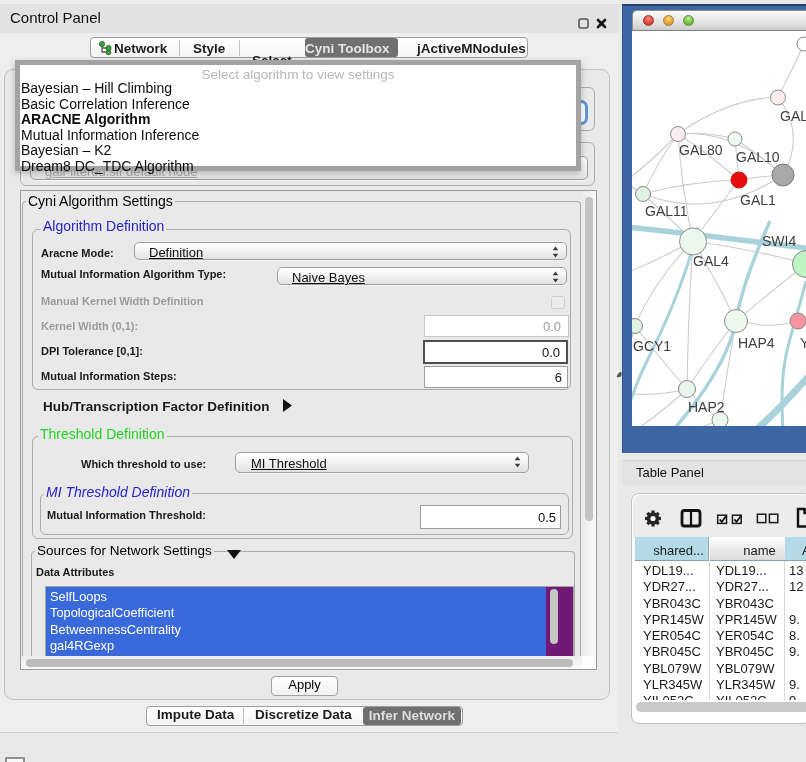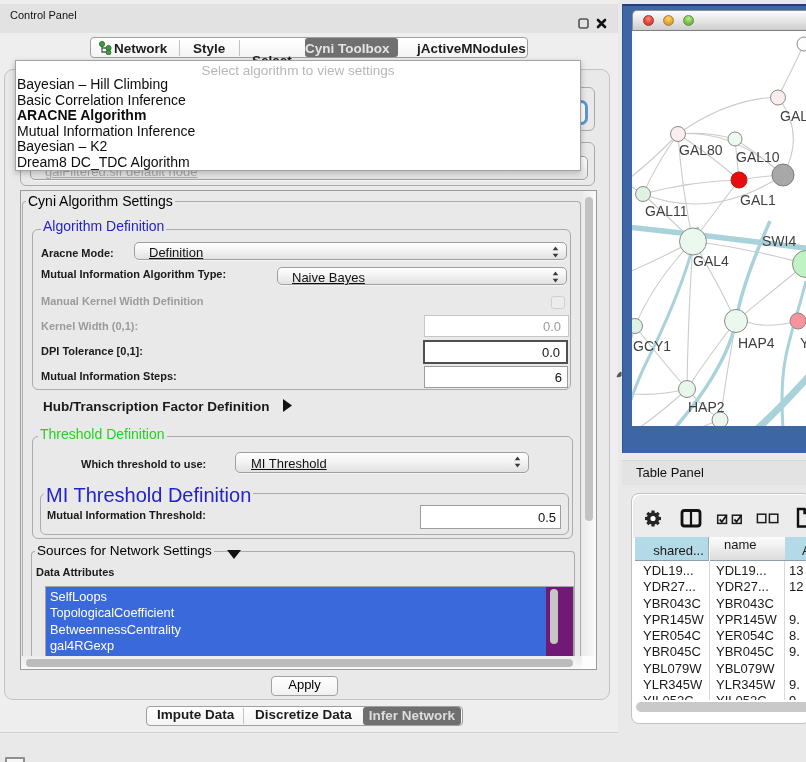--- a/index.html
+++ b/index.html
@@ -145,38 +145,38 @@
     <rect x="138.4" y="21.2" width="8.4" height="8.4"></rect>
   </g>
 
   <path d="M 167,16 h 6.5 v 4 h 4 v 13.5 h -10.5 z" fill="none" stroke="#111" stroke-width="2.4"></path>
   <line x1="173.5" y1="16" x2="177.5" y2="20" stroke="#111" stroke-width="1.6"></line>
 </svg>
 
 <div class="abs" style="left:635px; top:537px; width:171px; height:177px; overflow:hidden; font-size:13px; color:#1a1a1a;">
 
   <div class="abs" style="left:0; top:0; width:74px; height:24px; background:#b4d9e7; border-right:1px solid #9aabb2; border-bottom:1px solid #8e9ea5; text-align:center; padding-top:6px; text-indent:14px;">shared...</div>
-  <div class="abs" style="left:75px; top:0; width:86px; height:24px; background:linear-gradient(#fdfdfd,#dcdcdc); border-right:1px solid #a8a8a8; border-bottom:1px solid #8e9ea5; padding-top:0; text-indent:14px;">name</div>
+  <div class="abs" style="left:75px; top:0; width:86px; height:24px; background:linear-gradient(#fdfdfd,#dcdcdc); border-right:1px solid #a8a8a8; border-bottom:1px solid #8e9ea5; text-align:center; padding-top:6px; text-indent:14px;">name</div>
   <div class="abs" style="left:150px; top:0; width:21px; height:24px; background:#b4d9e7; border-bottom:1px solid #8e9ea5; padding-top:6px; padding-left:17px;">A</div>
 
   <div class="abs" style="left:0; top:24px; width:171px; height:139px; overflow:hidden; line-height:16.25px;">
     <div class="abs" style="left:8px; top:2px; width:66px;">YDL19...<br>YDR27...<br>YBR043C<br>YPR145W<br>YER054C<br>YBR045C<br>YBL079W<br>YLR345W<br>YIL052C</div>
     <div class="abs" style="left:81px; top:2px; width:66px;">YDL19...<br>YDR27...<br>YBR043C<br>YPR145W<br>YER054C<br>YBR045C<br>YBL079W<br>YLR345W<br>YIL052C</div>
     <div class="abs" style="left:154px; top:2px; width:20px;">13<br>12<br>&nbsp;<br>9.<br>8.<br>9.<br>&nbsp;<br>9.<br>9.</div>
     <div class="abs" style="left:74px; top:0; width:1px; height:139px; background:#d9d9d9;"></div>
     <div class="abs" style="left:149px; top:0; width:1px; height:139px; background:#d9d9d9;"></div>
   </div>
 
   <div class="abs" style="left:1px; top:165px; width:175px; height:10px; border-radius:5px; background:#c9c9c9;"></div>
 </div>
 
 <div class="abs" style="left:0; top:0; width:618px; height:733px; background:#eeeeee; border-bottom:1px solid #d2d2d2;">
 
   <div class="abs" style="left:0; top:4px; width:618px; height:29px; background:#e2e2e2;">
-    <div style="position:absolute; left:10px; top:5px; font-size:11px; color:#111;">Control Panel</div>
+    <div style="position:absolute; left:10px; top:5px; font-size:15px; color:#111;">Control Panel</div>
     <svg style="position:absolute; left:576px; top:13px;" width="34" height="14">
       <rect x="3" y="2" width="9" height="9" rx="2" fill="none" stroke="#555" stroke-width="1.6"></rect>
       <path d="M 22,3 l 7,7 M 29,3 l -7,7" stroke="#111" stroke-width="2.6" stroke-linecap="round"></path>
     </svg>
   </div>
 
   <div class="abs" style="left:90px; top:37px; width:438px; height:21px; background:linear-gradient(#ffffff,#f4f4f4); border:1px solid #9f9f9f; border-radius:4px; font-size:13.5px; font-weight:bold; color:#1c1c1c;">
     <svg style="position:absolute; left:8px; top:3px;" width="14" height="14">
       <path d="M 3,3 v 8 h 6 M 3,7 h 6" stroke="#5a5a5a" stroke-width="1.3" fill="none"></path>
       <circle cx="3" cy="3" r="2.6" fill="#3f9c3f" stroke="#23641f" stroke-width="0.8"></circle>
@@ -244,21 +244,21 @@
 
   <div class="lbl" style="left:81px; top:458px;">Which threshold to use:</div>
   <div class="combo" style="left:235px; top:452px; width:294px; height:21px;">
     <div class="ctext" style="left:15px; top:3px;">MI Threshold</div>
     <svg class="carr" viewBox="0 0 7 12">
         <path d="M 3.5,0.5 L 6.3,4.2 H 0.7 Z M 3.5,11.5 L 0.7,7.8 H 6.3 Z" fill="#3a3a3a"></path>
       </svg>
   </div>
 
   <div class="grpbox" style="left:40px; top:493px; width:529px; height:42px;"></div>
-  <div class="grptitle" style="left:44px; top:484px; color:#2323cb; font-size:20px;">MI Threshold Definition</div>
+  <div class="grptitle" style="left:44px; top:484px; color:#2323cb; font-size:14px;font-style:italic;">MI Threshold Definition</div>
   <div class="lbl" style="left:47px; top:509px;">Mutual Information Threshold:</div>
   <div class="field" style="left:420px; top:505px; width:141px; height:24px; border:1px solid #9d9d9d; padding:4px 4px 0 0;">0.5</div>
 
   <div class="grpbox" style="left:31px; top:551px; width:544px; height:117px; border-bottom:none; border-radius:4px 4px 0 0;"></div>
   <div class="grptitle" style="left:35px; top:543px; font-size:13.5px;">Sources for Network Settings</div>
   <svg class="abs" style="left:226px; top:548px;" width="16" height="12">
       <path d="M 1,2 L 15,2 L 8,11 Z" fill="#111"></path>
     </svg>
   <div class="lbl" style="left:36px; top:566px;">Data Attributes</div>
 
@@ -278,21 +278,21 @@
   <div class="abs" style="left:271px; top:676px; width:67px; height:20px; background:linear-gradient(#ffffff,#f1f1f1); border:1px solid #a2a2a2; border-radius:4px; text-align:center; font-size:13px; padding-top:0px; line-height:15px;">Apply</div>
 
   <div class="abs" style="left:146px; top:706px; width:317px; height:20px; background:linear-gradient(#ffffff,#f4f4f4); border:1px solid #9f9f9f; border-radius:4px; font-size:13.5px; font-weight:bold; color:#1c1c1c;">
     <div style="position:absolute; left:10px; top:0px;">Impute Data</div>
     <div style="position:absolute; left:96px; top:1px; width:1px; height:16px; background:#c3c3c3;"></div>
     <div style="position:absolute; left:108px; top:0px;">Discretize Data</div>
     <div style="position:absolute; left:216px; top:0px; width:98px; height:18px; background:#6f6f6f; border-radius:3px; color:#dedede; text-align:center; padding-top:0px; line-height:17px;">Infer Network</div>
   </div>
 </div>
 
-<div class="abs" style="left:15px; top:60px; width:566px; height:111px; background:#ffffff; border:1px solid #a3a3a3; box-shadow:0 2px 6px rgba(0,0,0,0.25); font-size:14px; color:#0d0d0d; z-index:10;">
+<div class="abs" style="left:15px; top:60px; width:566px; height:111px; background:#ffffff; border:5px solid #a3a3a3; box-shadow:0 2px 6px rgba(0,0,0,0.25); font-size:14px; color:#0d0d0d; z-index:10;">
   <div style="position:absolute; left:0; top:2px; width:100%; text-align:center; color:#b7b7b7; font-size:13.5px;">Select algorithm to view settings</div>
   <div style="position:absolute; left:1px; top:16px; line-height:15.6px;">Bayesian – Hill Climbing<br>Basic Correlation Inference<br><b>ARACNE Algorithm</b><br>Mutual Information Inference<br>Bayesian – K2<br>Dream8 DC_TDC Algorithm</div>
 </div>
 
 <svg class="abs" style="left:616px; top:371px;" width="7" height="9">
     <path d="M 1,6 Q 2,2 5,1 L 5,5 Z" fill="#555" stroke="#555" stroke-width="1"></path>
   </svg>
 
 <div class="abs" style="left:5px; top:757px; width:20px; height:10px; border:2px solid #8f8f8f; background:linear-gradient(#fbfbfb,#eeeeee); border-radius:1px;"></div>
 

